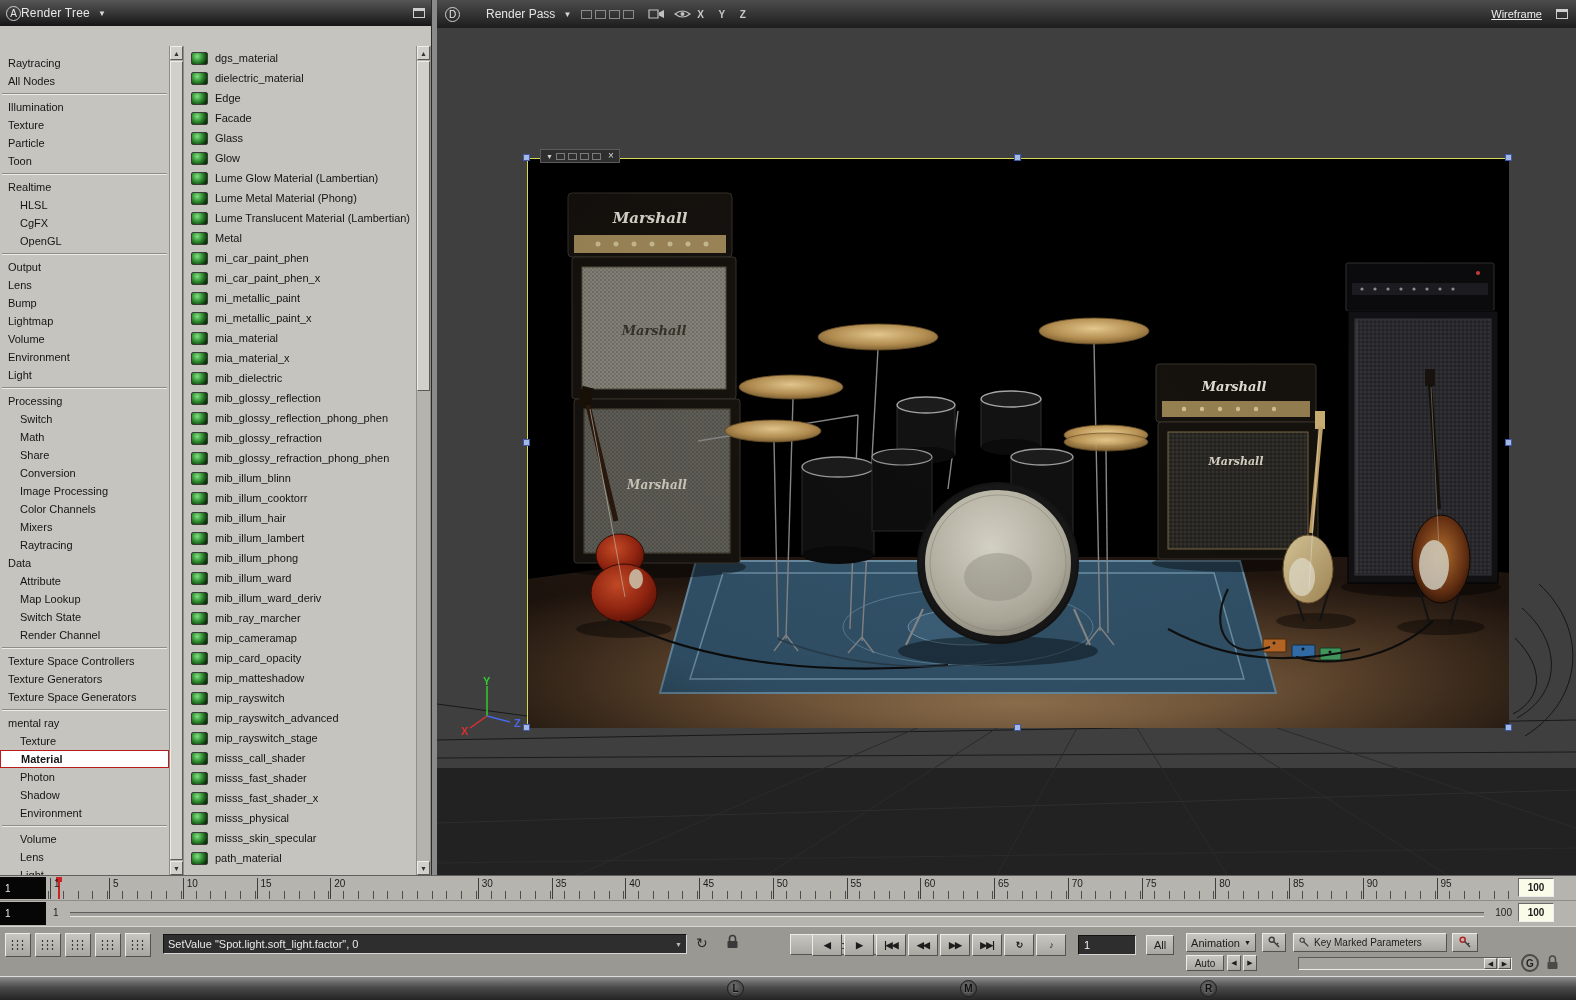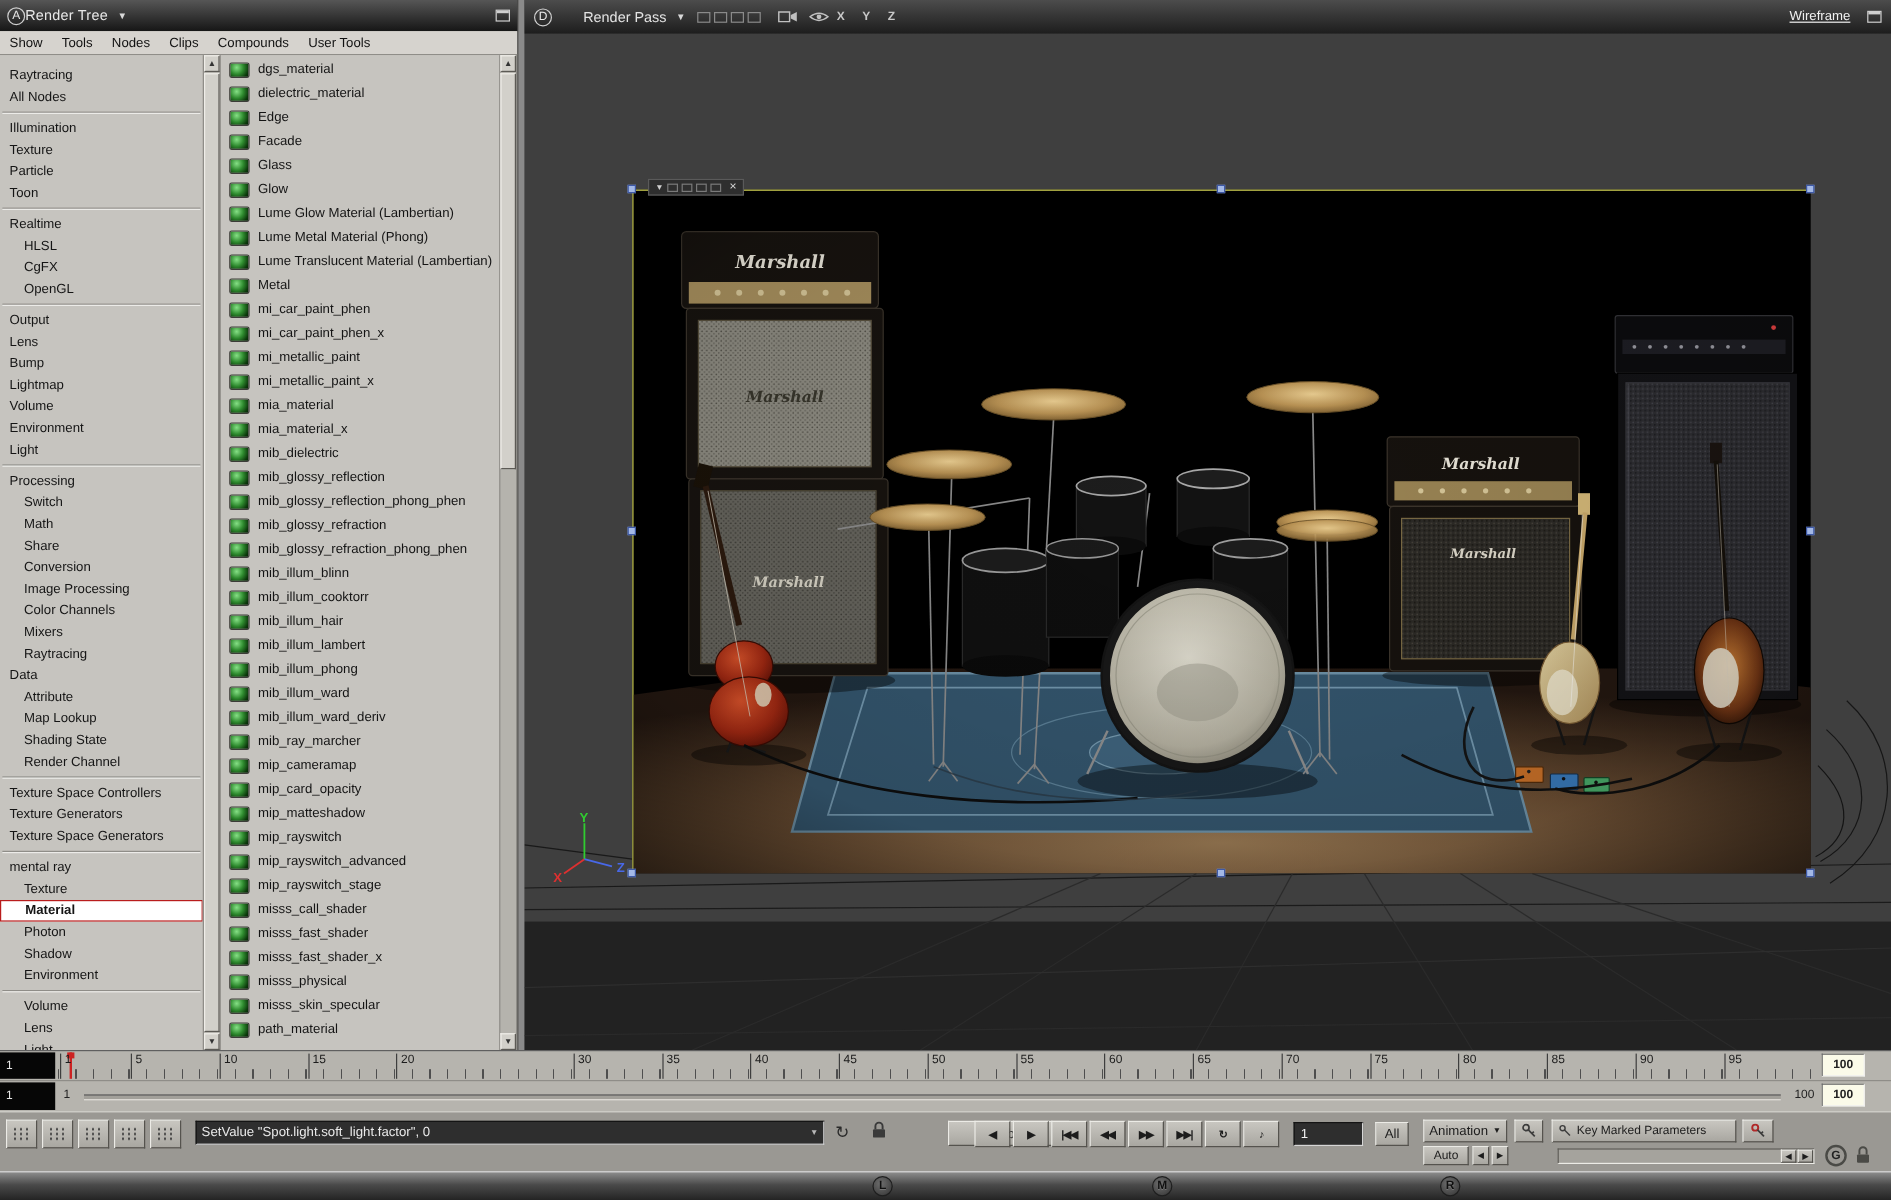--- a/index.html
+++ b/index.html
@@ -102,28 +102,20 @@
 <body>
 
 <div class="left-panel">
   <div class="titlebar">
     <span class="wincircle">A</span>
     <span class="title-text">Render Tree</span>
     <span class="title-arrow">▼</span>
     <span class="spacer"></span>
     <span class="win-icon"></span>
   </div>
-  <div class="menubar">
-      <div class="menu-item">Show</div>
-      <div class="menu-item">Tools</div>
-      <div class="menu-item">Nodes</div>
-      <div class="menu-item">Clips</div>
-      <div class="menu-item">Compounds</div>
-      <div class="menu-item">User Tools</div>
-    </div>
   <div class="panel-body">
     <div class="cat-list">
         <div class="cat-item">Raytracing</div>
         <div class="cat-item">All Nodes</div>
         <div class="cat-sep"></div>
         <div class="cat-item">Illumination</div>
         <div class="cat-item">Texture</div>
         <div class="cat-item">Particle</div>
         <div class="cat-item">Toon</div>
         <div class="cat-sep"></div>
@@ -145,21 +137,21 @@
         <div class="cat-item indent">Math</div>
         <div class="cat-item indent">Share</div>
         <div class="cat-item indent">Conversion</div>
         <div class="cat-item indent">Image Processing</div>
         <div class="cat-item indent">Color Channels</div>
         <div class="cat-item indent">Mixers</div>
         <div class="cat-item indent">Raytracing</div>
         <div class="cat-item">Data</div>
         <div class="cat-item indent">Attribute</div>
         <div class="cat-item indent">Map Lookup</div>
-        <div class="cat-item indent">Shading State</div>
+        <div class="cat-item indent">Switch State</div>
         <div class="cat-item indent">Render Channel</div>
         <div class="cat-sep"></div>
         <div class="cat-item">Texture Space Controllers</div>
         <div class="cat-item">Texture Generators</div>
         <div class="cat-item">Texture Space Generators</div>
         <div class="cat-sep"></div>
         <div class="cat-item">mental ray</div>
         <div class="cat-item indent">Texture</div>
         <div class="cat-item indent selected">Material</div>
         <div class="cat-item indent">Photon</div>

